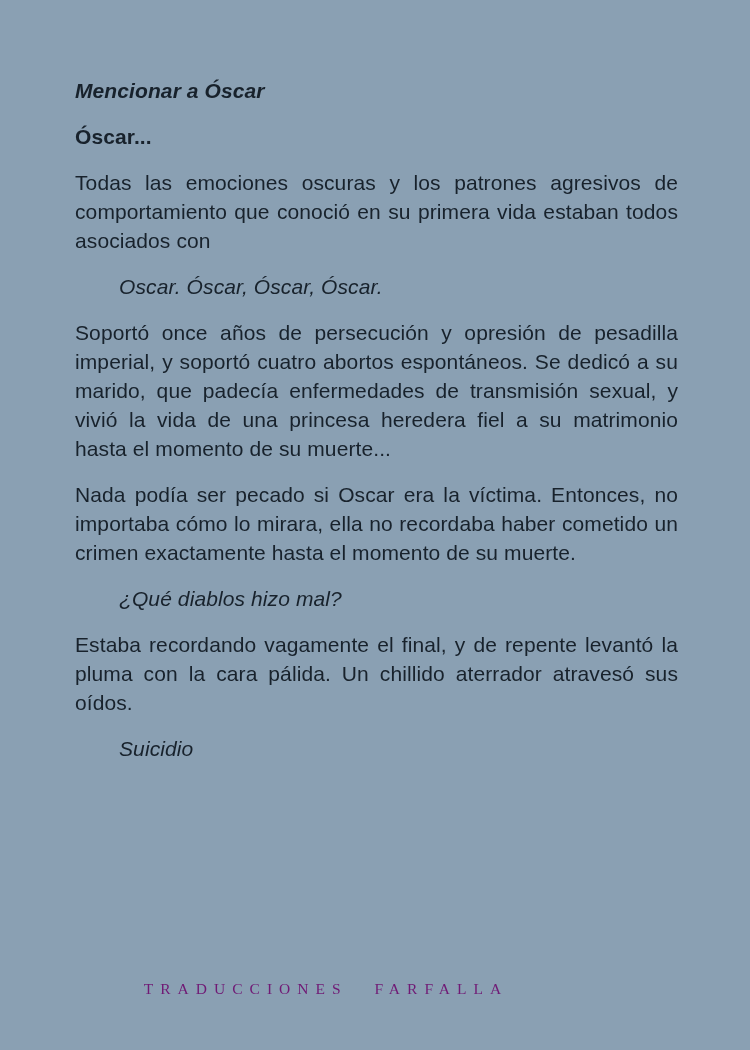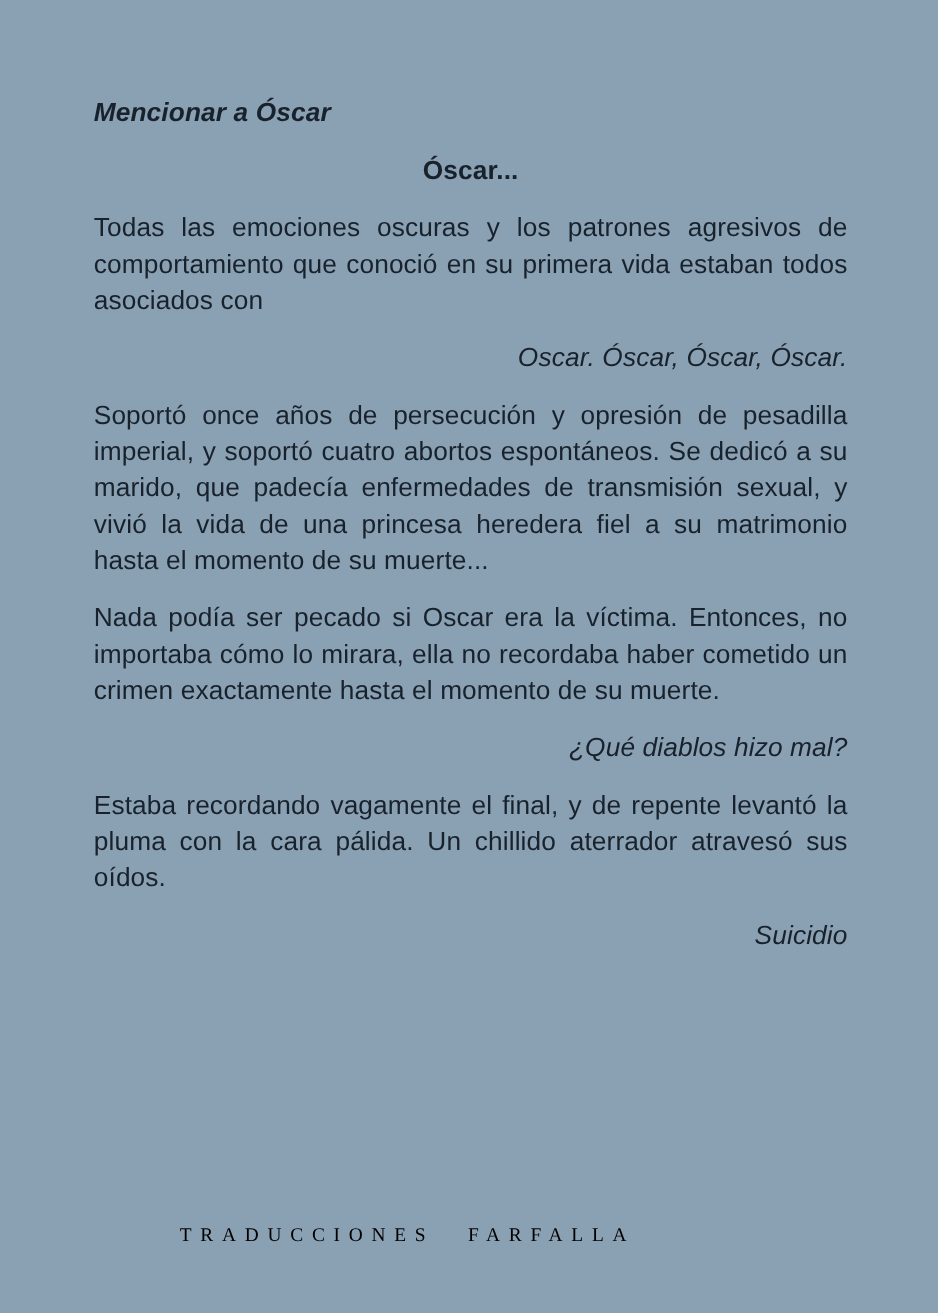--- a/index.html
+++ b/index.html
@@ -32,35 +32,36 @@
   .para {
     text-align: justify;
   }
   .heading-italic {
     font-style: italic;
     font-weight: 700;
     text-align: left;
   }
   .bold-line {
     font-weight: 700;
-    text-align: center;
+    text-align: left;
   }
   .italic-line {
     font-style: italic;
-    text-align: right;
+    text-align: left;
+    margin-left: 44px;
   }
   .footer {
     position: absolute;
     left: 0;
     bottom: 52px;
     width: 652px;
     text-align: center;
     font-family: "Liberation Serif", "DejaVu Serif", serif;
     font-size: 15.5px;
-    color: #000000;
+    color: #701a75;
     letter-spacing: 7px;
     word-spacing: 16px;
     font-weight: 400;
   }
 </style>
 </head>
 <body>
 
 <div class="page">
   <div class="block heading-italic">Mencionar a Óscar</div>

